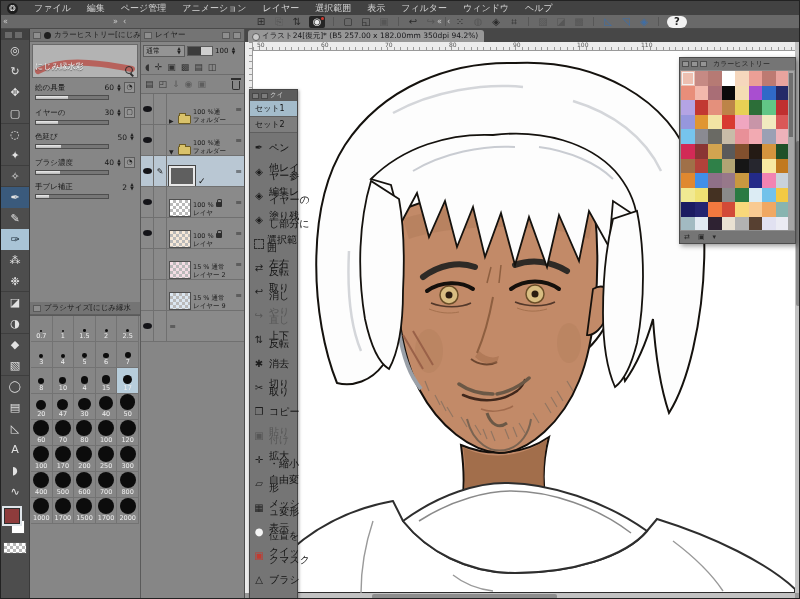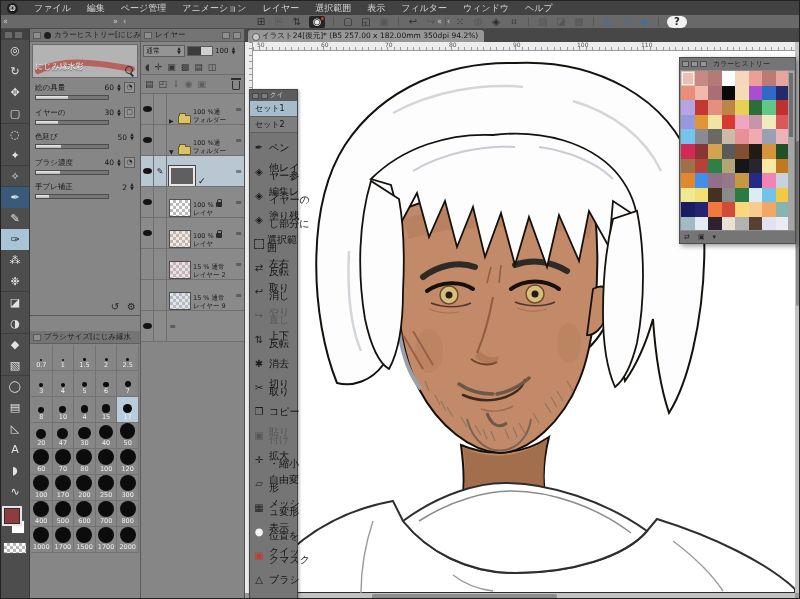--- a/index.html
+++ b/index.html
@@ -63,21 +63,21 @@
   .sl-top{display:flex;align-items:center;font-size:7.5px;color:#161616;}
   .sl-label{flex:1;}
   .sl-val{margin-right:2px;}
   .stepper{display:flex;flex-direction:column;font-size:4.5px;line-height:4px;color:#222;width:6px;text-align:center;}
   .sl-btn{width:11px;height:11px;margin-left:2px;border:1px solid #5c5c5c;background:#949494;font-size:7px;line-height:9px;text-align:center;color:#222;}
   .sl-groove{margin-top:2px;width:74px;height:5px;border:1px solid #4e4e4e;background:#767676;position:relative;}
   .sl-fill{position:absolute;left:0;top:0;bottom:0;background:linear-gradient(#ececec,#b5b5b5);}
   .tp-foot{position:absolute;right:4px;bottom:3px;display:flex;gap:8px;font-size:10px;color:#262626;}
 
   
-  .panel-bs{position:absolute;left:0;top:302px;width:100%;height:253px;}
+  .panel-bs{position:absolute;left:0;top:273px;width:100%;height:253px;}
   .bs-grid{display:grid;grid-template-columns:repeat(5,1fr);margin:1px;}
   .bs-cell{height:26px;border-right:1px solid #737373;border-bottom:1px solid #737373;
     display:flex;flex-direction:column;align-items:center;justify-content:flex-end;padding-bottom:1px;}
   .bs-cell.sel{background:#b7cddb;}
   .bs-dot{border-radius:50%;background:#0c0c0c;margin-bottom:1px;}
   .bs-num{font-size:6.5px;color:#f0f0f0;line-height:7px;}
 
   
   .col-layers{position:absolute;left:140px;top:28px;width:104px;height:571px;background:#868686;border-right:1px solid #4e4e4e;}
   .lp-blend{height:17px;display:flex;align-items:center;padding:0 2px;gap:2px;}

